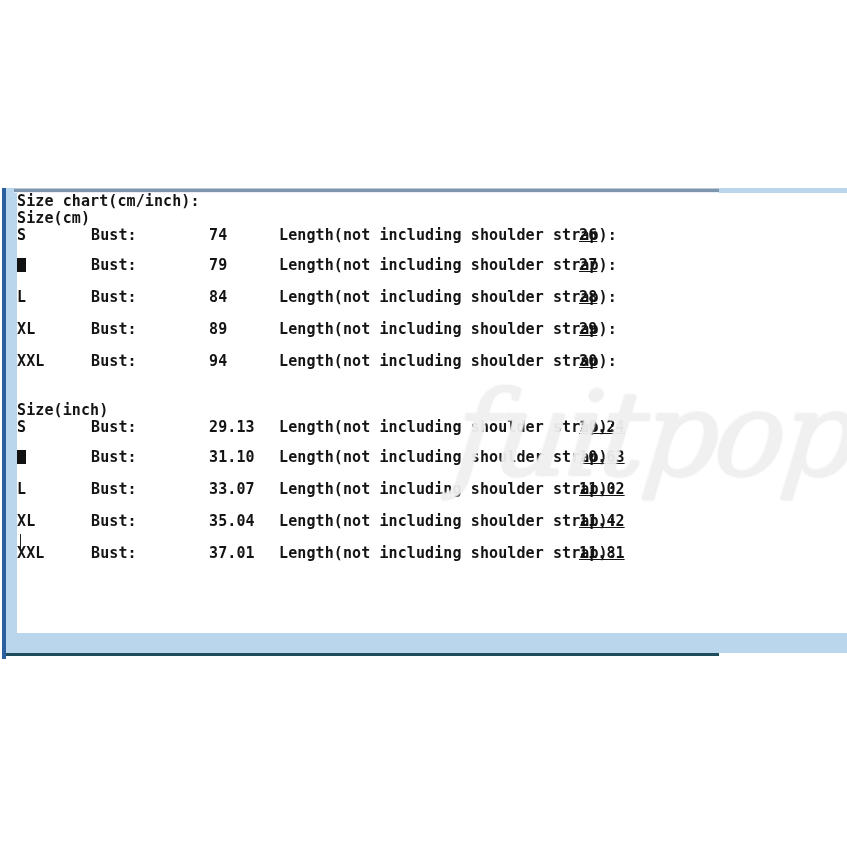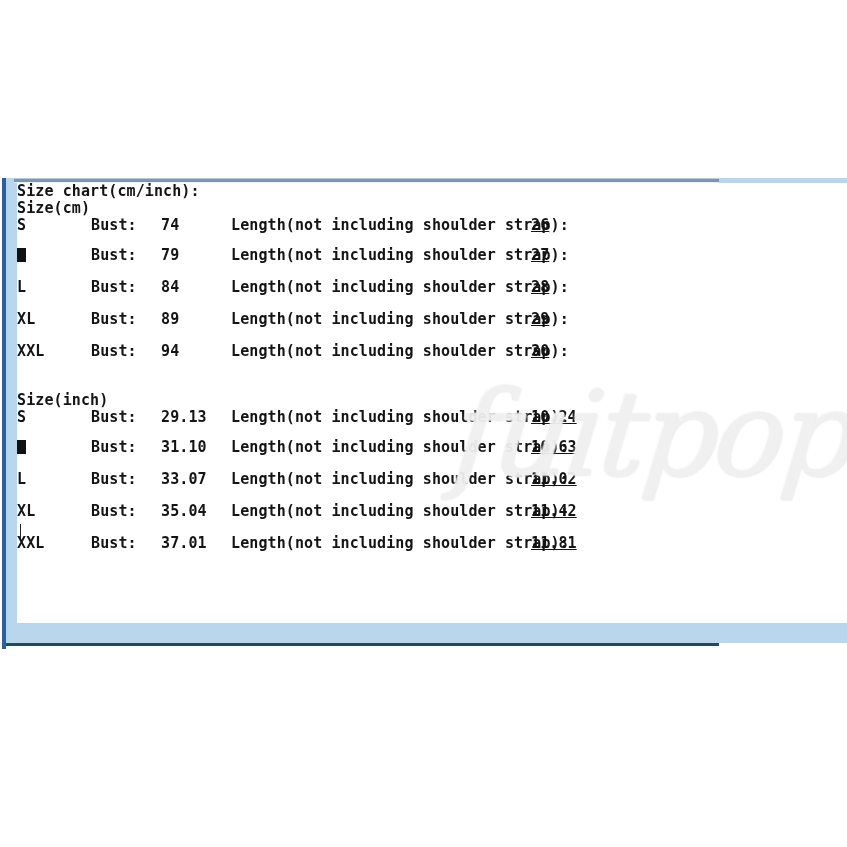--- a/index.html
+++ b/index.html
@@ -12,21 +12,21 @@
     height: 847px;
     position: relative;
     overflow: hidden;
     font-family: "DejaVu Sans Mono", monospace;
   }
 
   
   #size-chart-window {
     position: absolute;
     left: 0px;
-    top: 172px;
+    top: 182px;
     width: 719px;
     height: 477px;
     box-sizing: border-box;
   }
 
   
   .panel-top-rule {
     position: absolute;
     left: 14px;
     top: 6px;
@@ -123,20 +123,21 @@
     width: 74px;
     flex: 0 0 74px;
   }
   .col-bust-label {
     width: 70px;
     flex: 0 0 70px;
   }
   .col-bust-val {
     width: 70px;
     flex: 0 0 70px;
+    margin-left: 48px;
   }
   .col-length-label {
     width: 300px;
     flex: 0 0 300px;
   }
   .col-length-val {
     width: 80px;
     flex: 0 0 80px;
     text-decoration: underline;
   }

